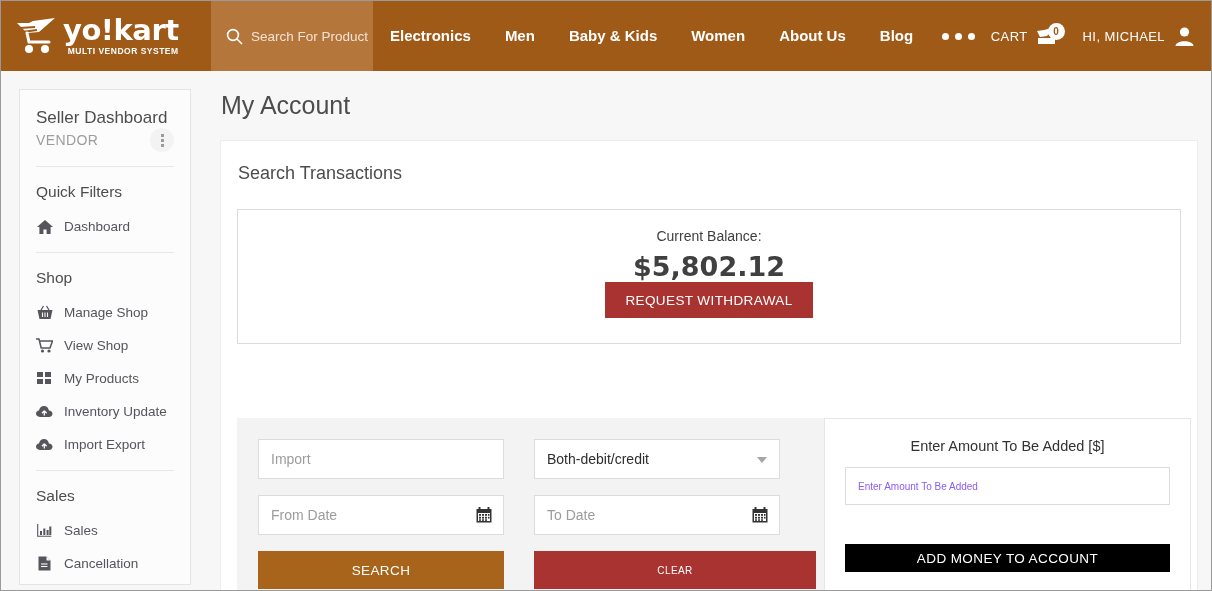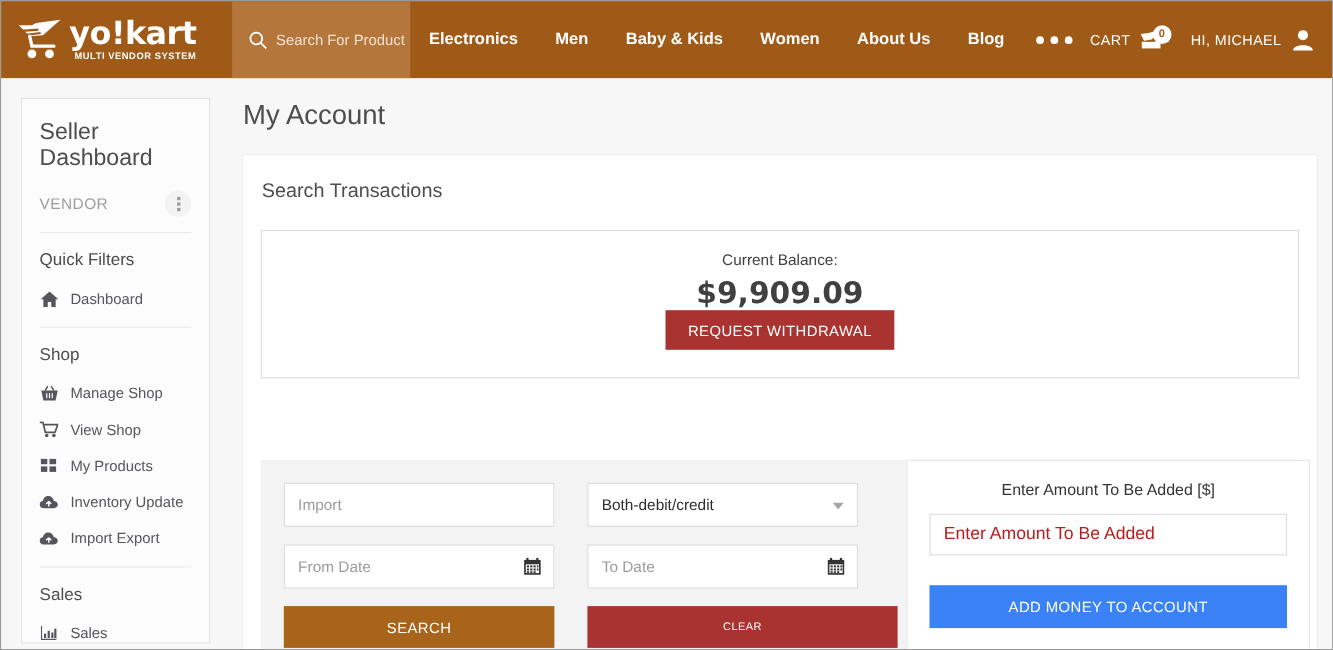--- a/index.html
+++ b/index.html
@@ -79,22 +79,21 @@
   
   .sidebar {
     position: absolute; left: 18px; top: 88px;
     width: 172px; height: 496px;
     background: #fcfcfc;
     border: 1px solid #e4e4e4;
     padding: 18px 16px 0 16px;
     overflow: hidden;
   }
   .sb-title {
-    font-size: 21px; color: #4d4d4d; font-weight: normal;
-    margin-bottom: 17px;
+    font-size: 17px; color: #4d4d4d; font-weight: normal;
   }
   .sb-seller-row {
     display: flex; align-items: center; justify-content: space-between;
     padding-bottom: 14px; border-bottom: 1px solid #e8e8e8;
   }
   .sb-seller-row .name { font-size: 14px; color: #9d9d9d; letter-spacing: 0.4px; }
   .kebab {
     width: 24px; height: 24px; border-radius: 50%;
     background: #f3f3f3;
     display: flex; flex-direction: column; align-items: center; justify-content: center;
@@ -196,24 +195,24 @@
     background: #fff; border: 1px solid #e6e6e6;
     padding: 19px 20px 0 20px;
     text-align: center;
   }
   .addmoney .lbl { font-size: 14.5px; color: #333; }
   .addmoney .inp {
     margin-top: 13px; width: 100%; height: 38px;
     border: 1px solid #dcdcdc; background: #fff;
     display: flex; align-items: center; padding: 0 12px;
   }
-  .addmoney .inp .ph { font-size: 16px; color: #b91c1c; }
+  .addmoney .inp .ph { font-size: 10px; color: #8b5cf6; }
   .btn-addmoney {
-    margin-top: 27px; width: 100%; height: 39px;
-    background: #3b82f6; font-size: 13.5px; letter-spacing: 0.4px;
+    margin-top: 39px; width: 100%; height: 28px;
+    background: #000000; font-size: 13.5px; letter-spacing: 0.4px;
   }
 </style>
 </head>
 <body>
 
 <div class="page">
 
   <div class="header">
 
     <div class="logo-wrap">
@@ -377,21 +376,21 @@
   </div>
 
   <div class="main">
     <div class="page-title">My Account</div>
 
     <div class="content-card">
       <div class="card-head">Search Transactions</div>
 
       <div class="balance-box">
         <div class="balance-label">Current Balance:</div>
-        <div class="balance-amount">$9,909.09</div>
+        <div class="balance-amount">$5,802.12</div>
         <button class="btn btn-withdraw">REQUEST WITHDRAWAL</button>
       </div>
 
       <div class="filter-panel">
 
         <div class="filters-left">
           <div class="frow">
             <div class="field">
               <span class="ph">Import</span>
             </div>

